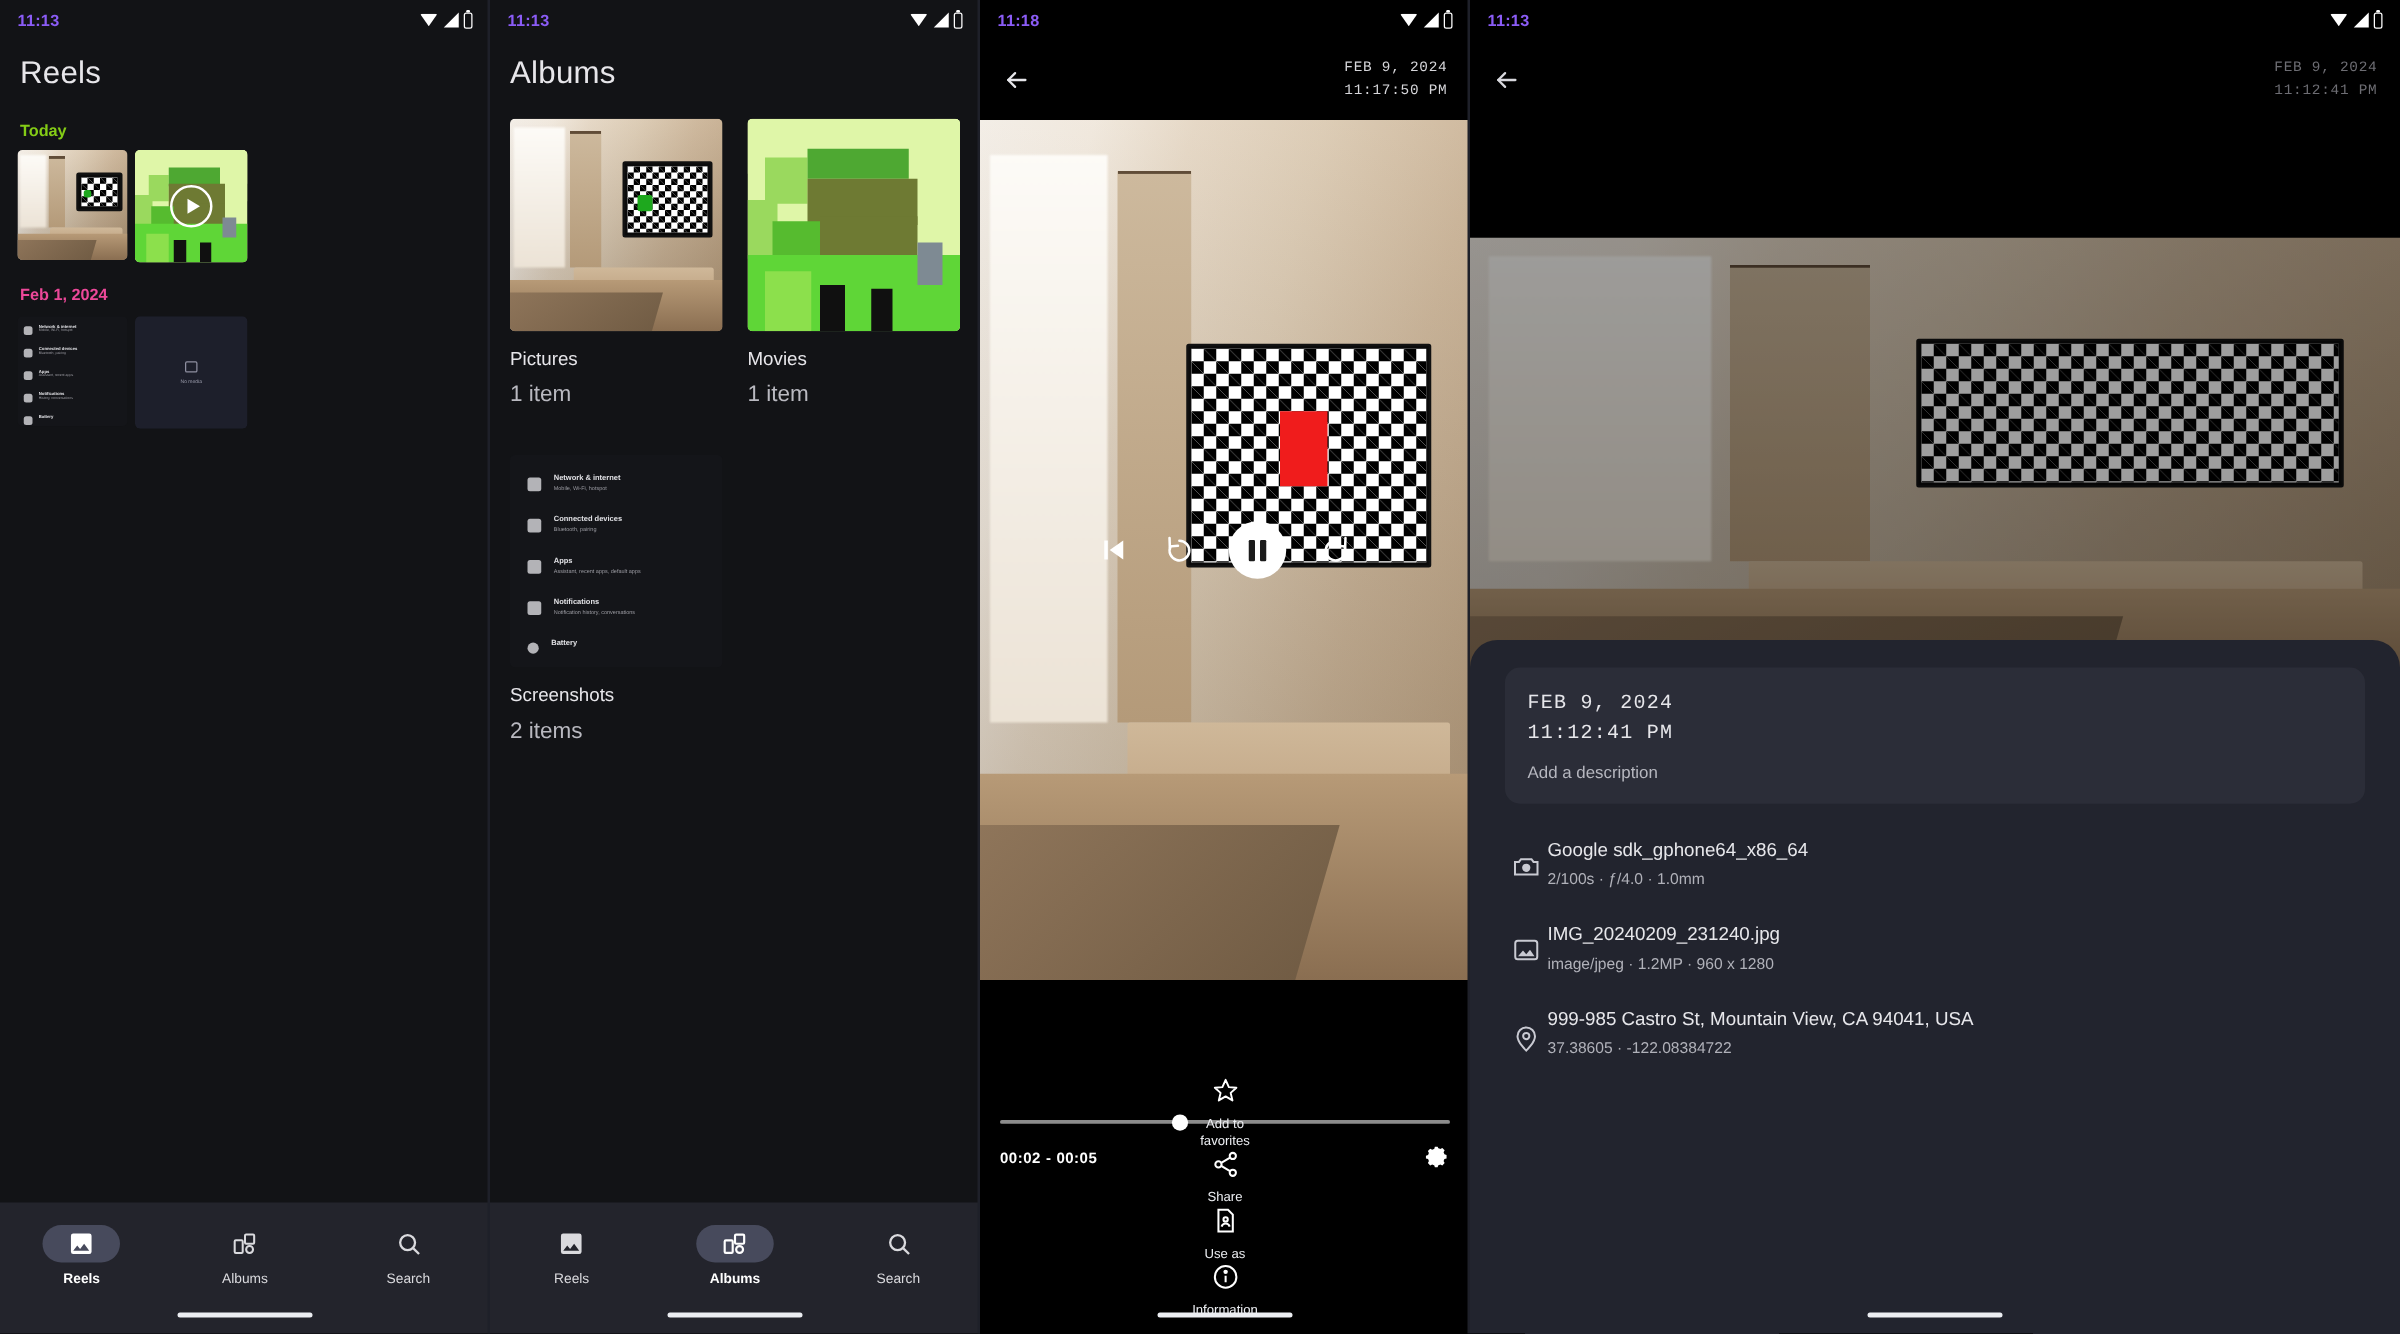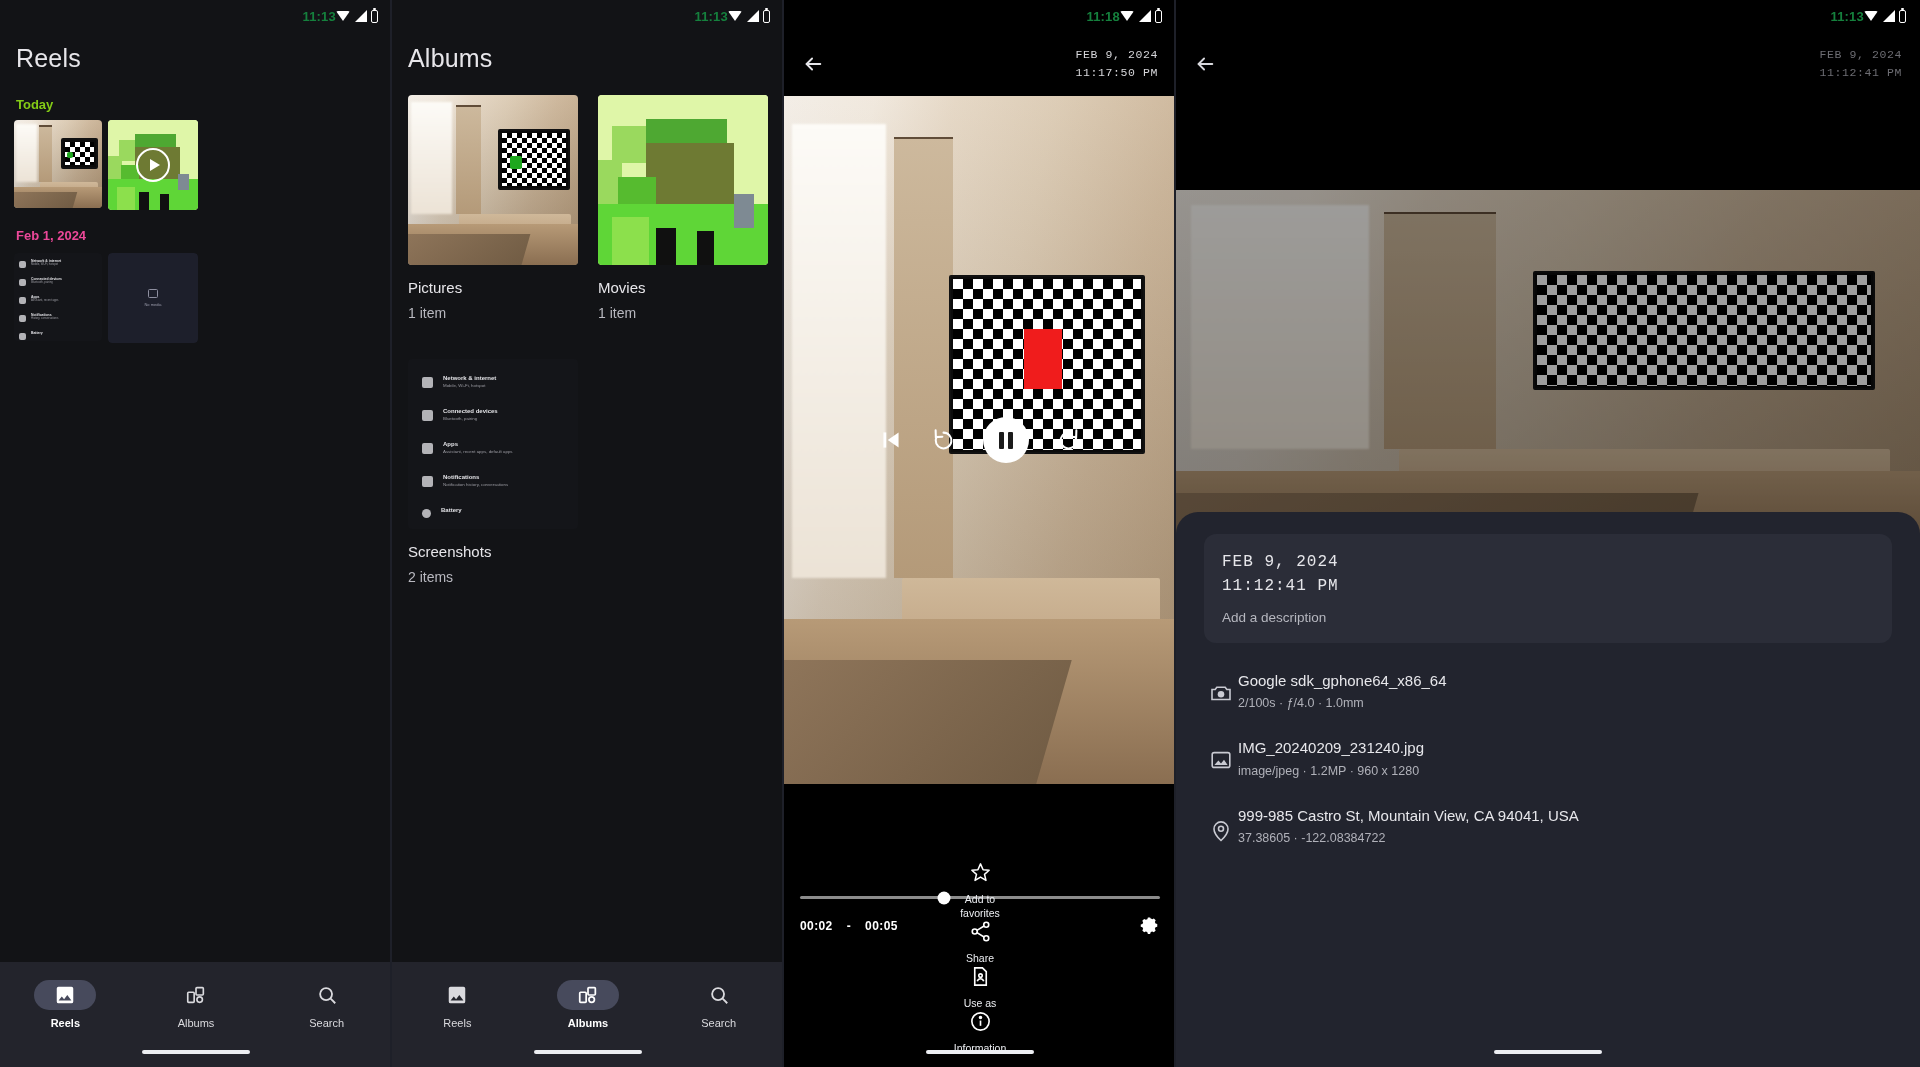--- a/index.html
+++ b/index.html
@@ -8,22 +8,22 @@
 
   .screens { display:flex; width:1920px; height:1067px; }
 
   .panel { position:relative; height:1067px; overflow:hidden; background:#121316; }
   .p1 { width:392px; }
   .p2 { width:392px; }
   .p3 { width:392px; }
   .p4 { width:744px; }
 
   
-  .statusbar { height:32px; display:flex; align-items:center; justify-content:flex-end;
-               padding:0 14px; font-size:13px; font-weight:bold; color:#15803d; letter-spacing:0.2px; }
+  .statusbar { height:32px; display:flex; align-items:center; justify-content:space-between;
+               padding:0 14px; font-size:13px; font-weight:bold; color:#8b5cf6; letter-spacing:0.2px; }
   .statusbar.onblack { background:#000; }
   .status-icons { display:flex; align-items:center; gap:4px; }
   .ic-wifi { width:15px; height:12px; position:relative; }
   .ic-wifi:after { content:""; position:absolute; left:0; top:1px; width:0; height:0;
     border-left:7.5px solid transparent; border-right:7.5px solid transparent; border-top:10px solid #fff;
     border-radius:2px; }
   .ic-sig { width:0;height:0; border-left:12px solid transparent; border-bottom:12px solid #fff; }
   .ic-bat { width:7px; height:13px; border:1.6px solid #fff; border-radius:2px; position:relative; }
   .ic-bat:before { content:""; position:absolute; top:-3px; left:1.2px; width:2.6px; height:2px; background:#fff; border-radius:1px;}
 
@@ -85,21 +85,21 @@
   .note-card { width:100%; height:100%; background:#1d1f2b; border-radius:4px;
     display:flex; align-items:center; justify-content:center; flex-direction:column; gap:4px;}
   .note-card .nc-ic { width:10px;height:9px;border:1px solid #8e8fa0;border-radius:1.5px;}
   .note-card .nc-tx { font-size:4px; color:#9a9bab; }
 
   
   .albums-grid { display:flex; gap:20px; padding:22px 16px 0 16px; }
   .album { width:170px; }
   .album-thumb { width:170px; height:170px; border-radius:4px; overflow:hidden; }
   .album-name { font-size:15px; color:#e7e6ea; margin-top:14px; }
-  .album-count { font-size:14px; color:#b9b9c0; margin-top:9px; }
+  .album-count { font-size:18px; color:#b9b9c0; margin-top:9px; }
   .album-row2 { padding:38px 16px 0 16px; }
   .album-row2 .album-thumb { width:170px; height:170px; }
 
   
   .bottomnav { position:absolute; left:0; bottom:0; width:100%; height:105px; background:#23242c; }
   .nav-items { display:flex; height:76px; align-items:center; }
   .nav-item { flex:1; display:flex; flex-direction:column; align-items:center; gap:7px; padding-top:8px;}
   .nav-pill { width:62px; height:30px; border-radius:16px; display:flex; align-items:center; justify-content:center; }
   .nav-pill.active { background:#474a5c; }
   .nav-label { font-size:11px; color:#dadade; }
@@ -473,21 +473,21 @@
             <polyline points="19,3 18.8,9 13,8.6"></polyline>
           </svg>
       </div>
     </div>
 
     <div class="seek-wrap">
       <div class="seek-bar">
         <div class="seek-knob" style="left: 40%;"></div>
       </div>
       <div class="seek-times">
-        <div style="display:flex;gap:14px;align-items:center">
+        <div style="display:flex;gap:4px;align-items:center">
           <span class="tt">00:02</span>
           <span class="tt">-</span>
           <span class="tt">00:05</span>
         </div>
         <svg width="22" height="22" viewBox="0 0 24 24" fill="#fff">
             <path d="M12 8.5A3.5 3.5 0 1 0 12 15.5 3.5 3.5 0 0 0 12 8.5zm9-.3-1.9-.6a7.5 7.5 0 0 0-.7-1.7l.9-1.8-2-2-1.8.9a7.5 7.5 0 0 0-1.7-.7L13.2 1h-2.4l-.6 1.9a7.5 7.5 0 0 0-1.7.7l-1.8-.9-2 2 .9 1.8a7.5 7.5 0 0 0-.7 1.7L3 8.8v2.4l1.9.6c.16.6.4 1.16.7 1.7l-.9 1.8 2 2 1.8-.9c.54.3 1.1.54 1.7.7l.6 1.9h2.4l.6-1.9c.6-.16 1.16-.4 1.7-.7l1.8.9 2-2-.9-1.8c.3-.54.54-1.1.7-1.7l1.9-.6z" transform="translate(0 1.6)"></path>
           </svg>
       </div>
     </div>
 

